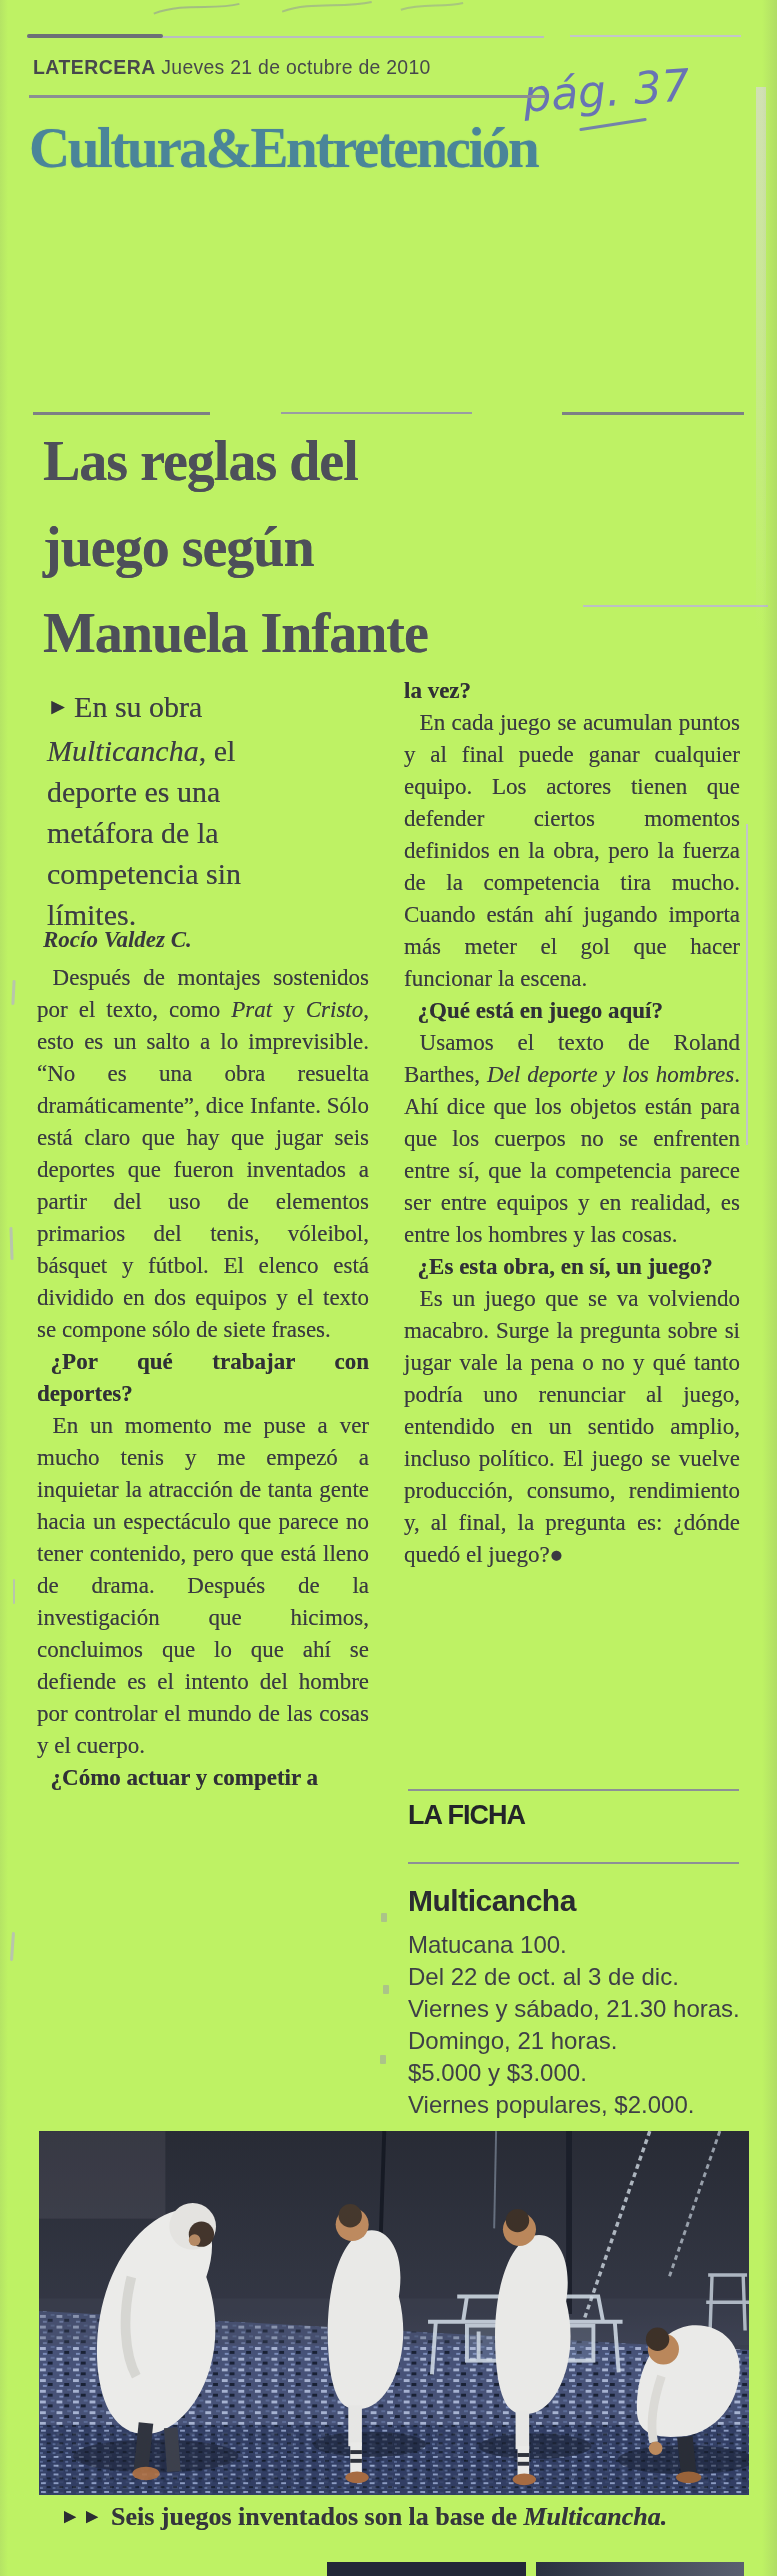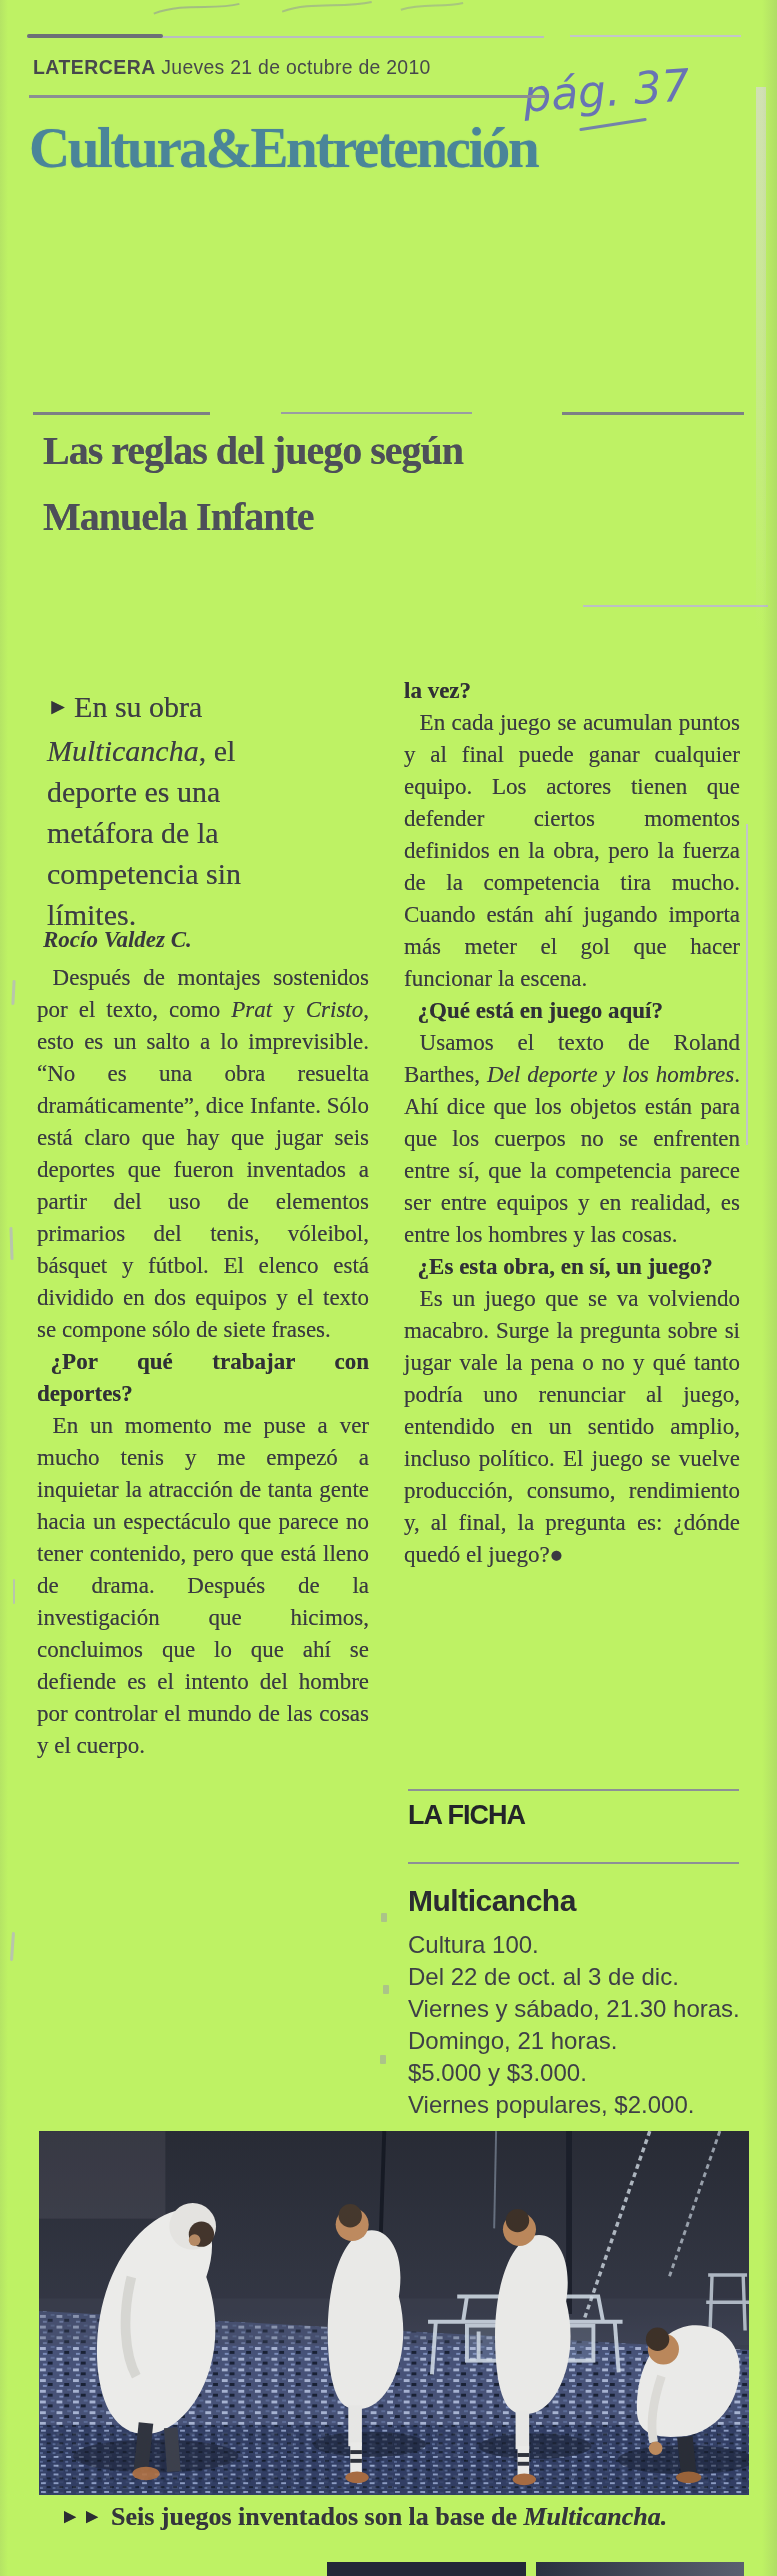--- a/index.html
+++ b/index.html
@@ -37,21 +37,21 @@
     font-family:"Liberation Serif",serif;font-weight:bold;
     font-size:57px;line-height:78px;letter-spacing:-2.4px;color:#4a8599;
     text-shadow:0 0 1px rgba(74,133,153,.55);}
 
   .rule-seg{height:2.9px;background:#7d8085;top:412px;}
   .seg1{left:33px;width:177px;}
   .seg2{left:281px;width:191px;height:1.9px;background:#9a9da2;}
   .seg3{left:562px;width:182px;}
 
   .headline{left:43px;top:418px;width:433px;margin:0;
-    font-size:40px;line-height:66px;font-weight:bold;letter-spacing:-1px;
+    font-size:56px;line-height:86px;font-weight:bold;letter-spacing:-1px;
     color:#4d4f59;text-shadow:0 0 0.5px rgba(77,79,89,.7);}
   .headline-side-line{left:583px;top:605px;width:185px;height:1.9px;background:#bcbfc4;}
 
   .lead{left:47px;top:686px;width:274px;font-size:30px;line-height:41px;color:#3d3d44;
     text-shadow:0 0 0.4px rgba(61,61,68,.6);}
   .lead .marker{font-size:22.4px;color:#35353b;margin-right:4.9px;position:relative;top:-2.9px;}
 
   .byline{left:43px;top:927px;font-size:23px;font-weight:bold;font-style:italic;color:#38383e;}
 
   .col{font-size:23px;line-height:32px;color:#3a3a41;text-align:justify;
@@ -135,37 +135,38 @@
   <div class="abs lead">
     <span class="marker">►</span><span>En su obra </span><i>Multicancha</i><span>, el deporte es una metáfora de la competencia sin límites.</span>
   </div>
 
   <div class="abs byline">Rocío Valdez C.</div>
 
   <div class="abs col col-left">
     <p class="indent"><span>Después de montajes sostenidos por el texto, como </span><i>Prat</i><span> y </span><i>Cristo</i><span>, esto es un salto a lo imprevisible. “No es una obra resuelta dramáticamente”, dice Infante. Sólo está claro que hay que jugar seis deportes que fueron inventados a partir del uso de elementos primarios del tenis, vóleibol, básquet y fútbol. El elenco está dividido en dos equipos y el texto se compone sólo de siete frases.</span></p>
     <p class="q">¿Por qué trabajar con deportes?</p>
     <p class="indent">En un momento me puse a ver mucho tenis y me empezó a inquietar la atracción de tanta gente hacia un espectáculo que parece no tener contenido, pero que está lleno de drama. Después de la investigación que hicimos, concluimos que lo que ahí se defiende es el intento del hombre por controlar el mundo de las cosas y el cuerpo.</p>
+    <p class="q">¿Cómo actuar y competir a</p>
   </div>
 
   <div class="abs col col-right">
     <p class="q" style="text-indent:0;">la vez?</p>
     <p class="indent">En cada juego se acumulan puntos y al final puede ganar cualquier equipo. Los actores tienen que defender ciertos momentos definidos en la obra, pero la fuerza de la competencia tira mucho. Cuando están ahí jugando importa más meter el gol que hacer funcionar la escena.</p>
     <p class="q">¿Qué está en juego aquí?</p>
     <p class="indent"><span>Usamos el texto de Roland Barthes, </span><i>Del deporte y los hombres</i><span>. Ahí dice que los objetos están para que los cuerpos no se enfrenten entre sí, que la competencia parece ser entre equipos y en realidad, es entre los hombres y las cosas.</span></p>
     <p class="q">¿Es esta obra, en sí, un juego?</p>
     <p class="indent">Es un juego que se va volviendo macabro. Surge la pregunta sobre si jugar vale la pena o no y qué tanto podría uno renunciar al juego, entendido en un sentido amplio, incluso político. El juego se vuelve producción, consumo, rendimiento y, al final, la pregunta es: ¿dónde quedó el juego?●</p>
   </div>
 
   <div class="abs ficha-rule r1"></div>
   <div class="abs ficha-label">LA FICHA</div>
   <div class="abs ficha-rule r2"></div>
   <div class="abs ficha-title">Multicancha</div>
   <div class="abs ficha-lines">
-    <div>Cultura 100.</div>
+    <div>Matucana 100.</div>
     <div>Del 22 de oct. al 3 de dic.</div>
     <div>Viernes y sábado, 21.30 horas.</div>
     <div>Domingo, 21 horas.</div>
     <div>$5.000 y $3.000.</div>
     <div>Viernes populares, $2.000.</div>
   </div>
 
   <div class="abs photo">
     <svg viewBox="0 0 730 374" width="710" height="364">
       <defs>

